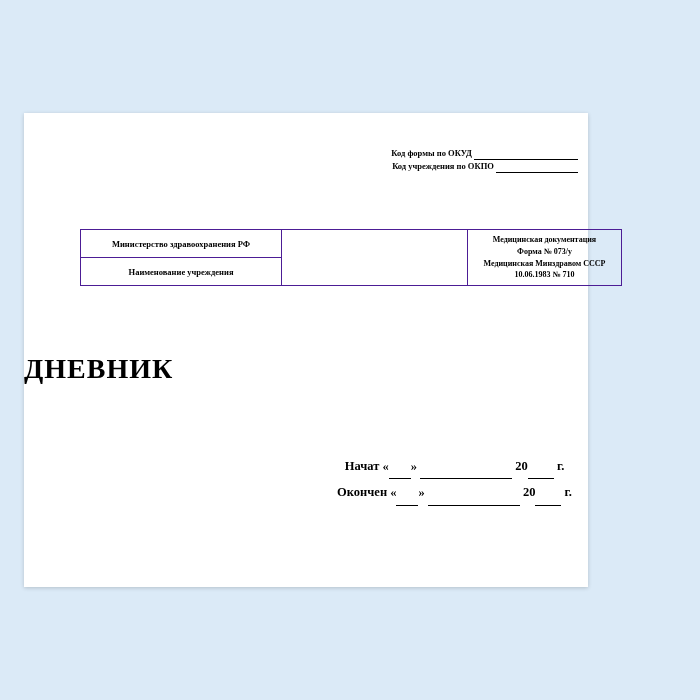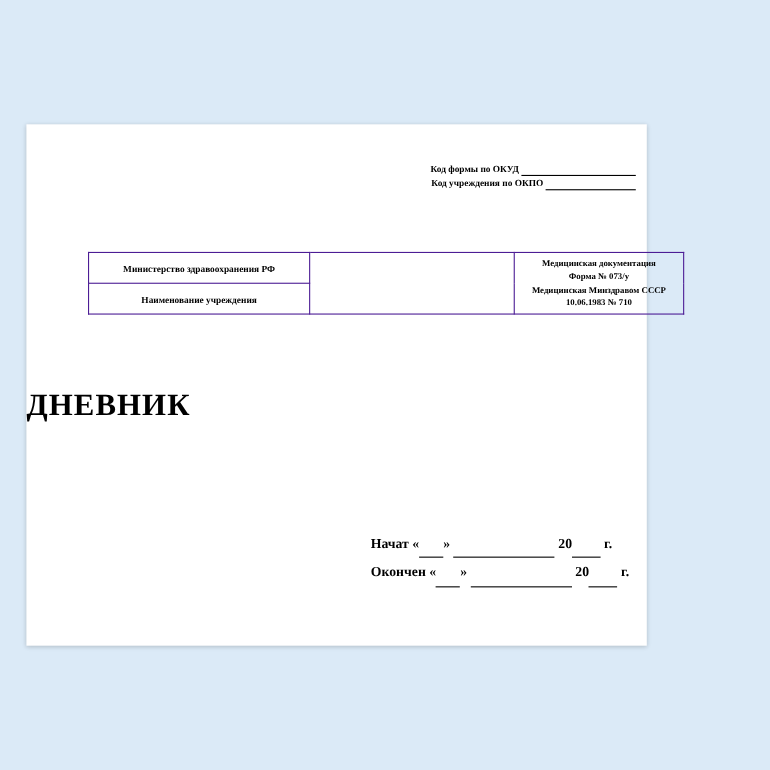--- a/index.html
+++ b/index.html
@@ -94,22 +94,22 @@
   .title-sub {
     font-size: 16.5px;
     font-weight: bold;
     line-height: 1.35;
     margin-top: 6px;
     color: #000;
   }
   .dates {
     position: absolute;
     right: 16px;
-    top: 368px;
-    text-align: left;
+    top: 340px;
+    text-align: center;
     font-size: 12.5px;
     font-weight: bold;
     line-height: 2.1;
     color: #000;
   }
   .date-row { white-space: nowrap; }
   .u-short {
     display: inline-block;
     width: 22px;
     border-bottom: 1px solid #000;

